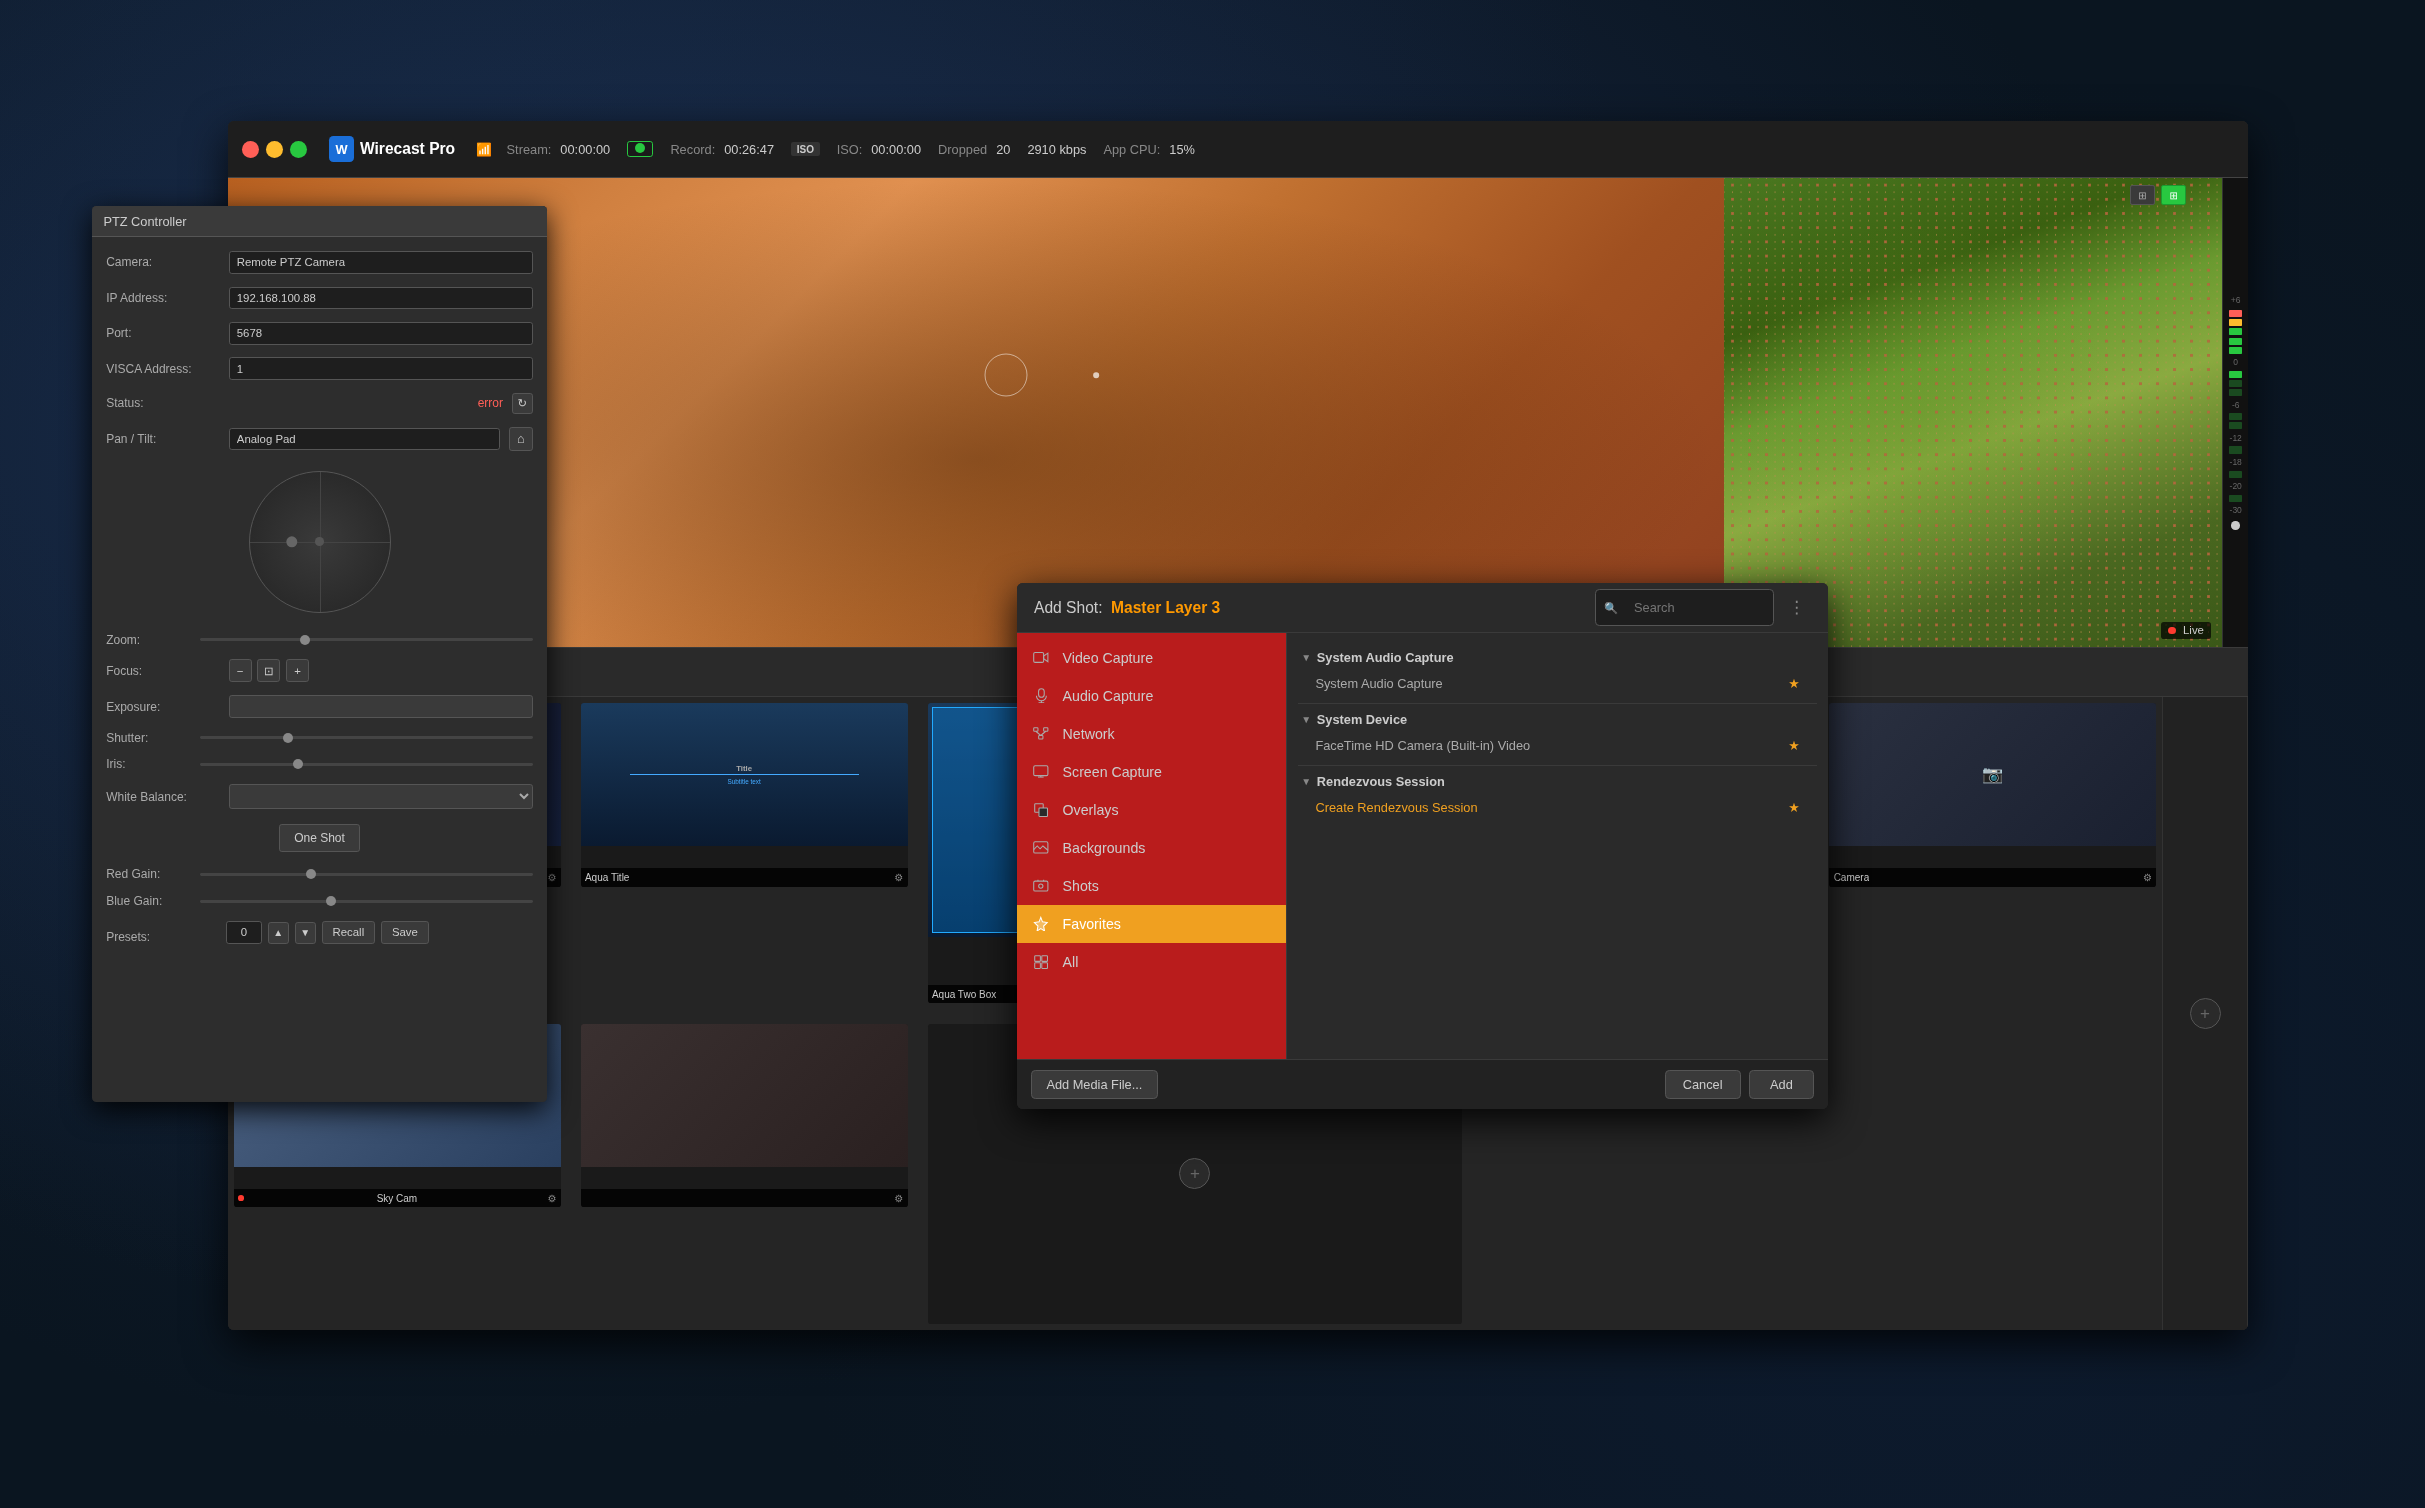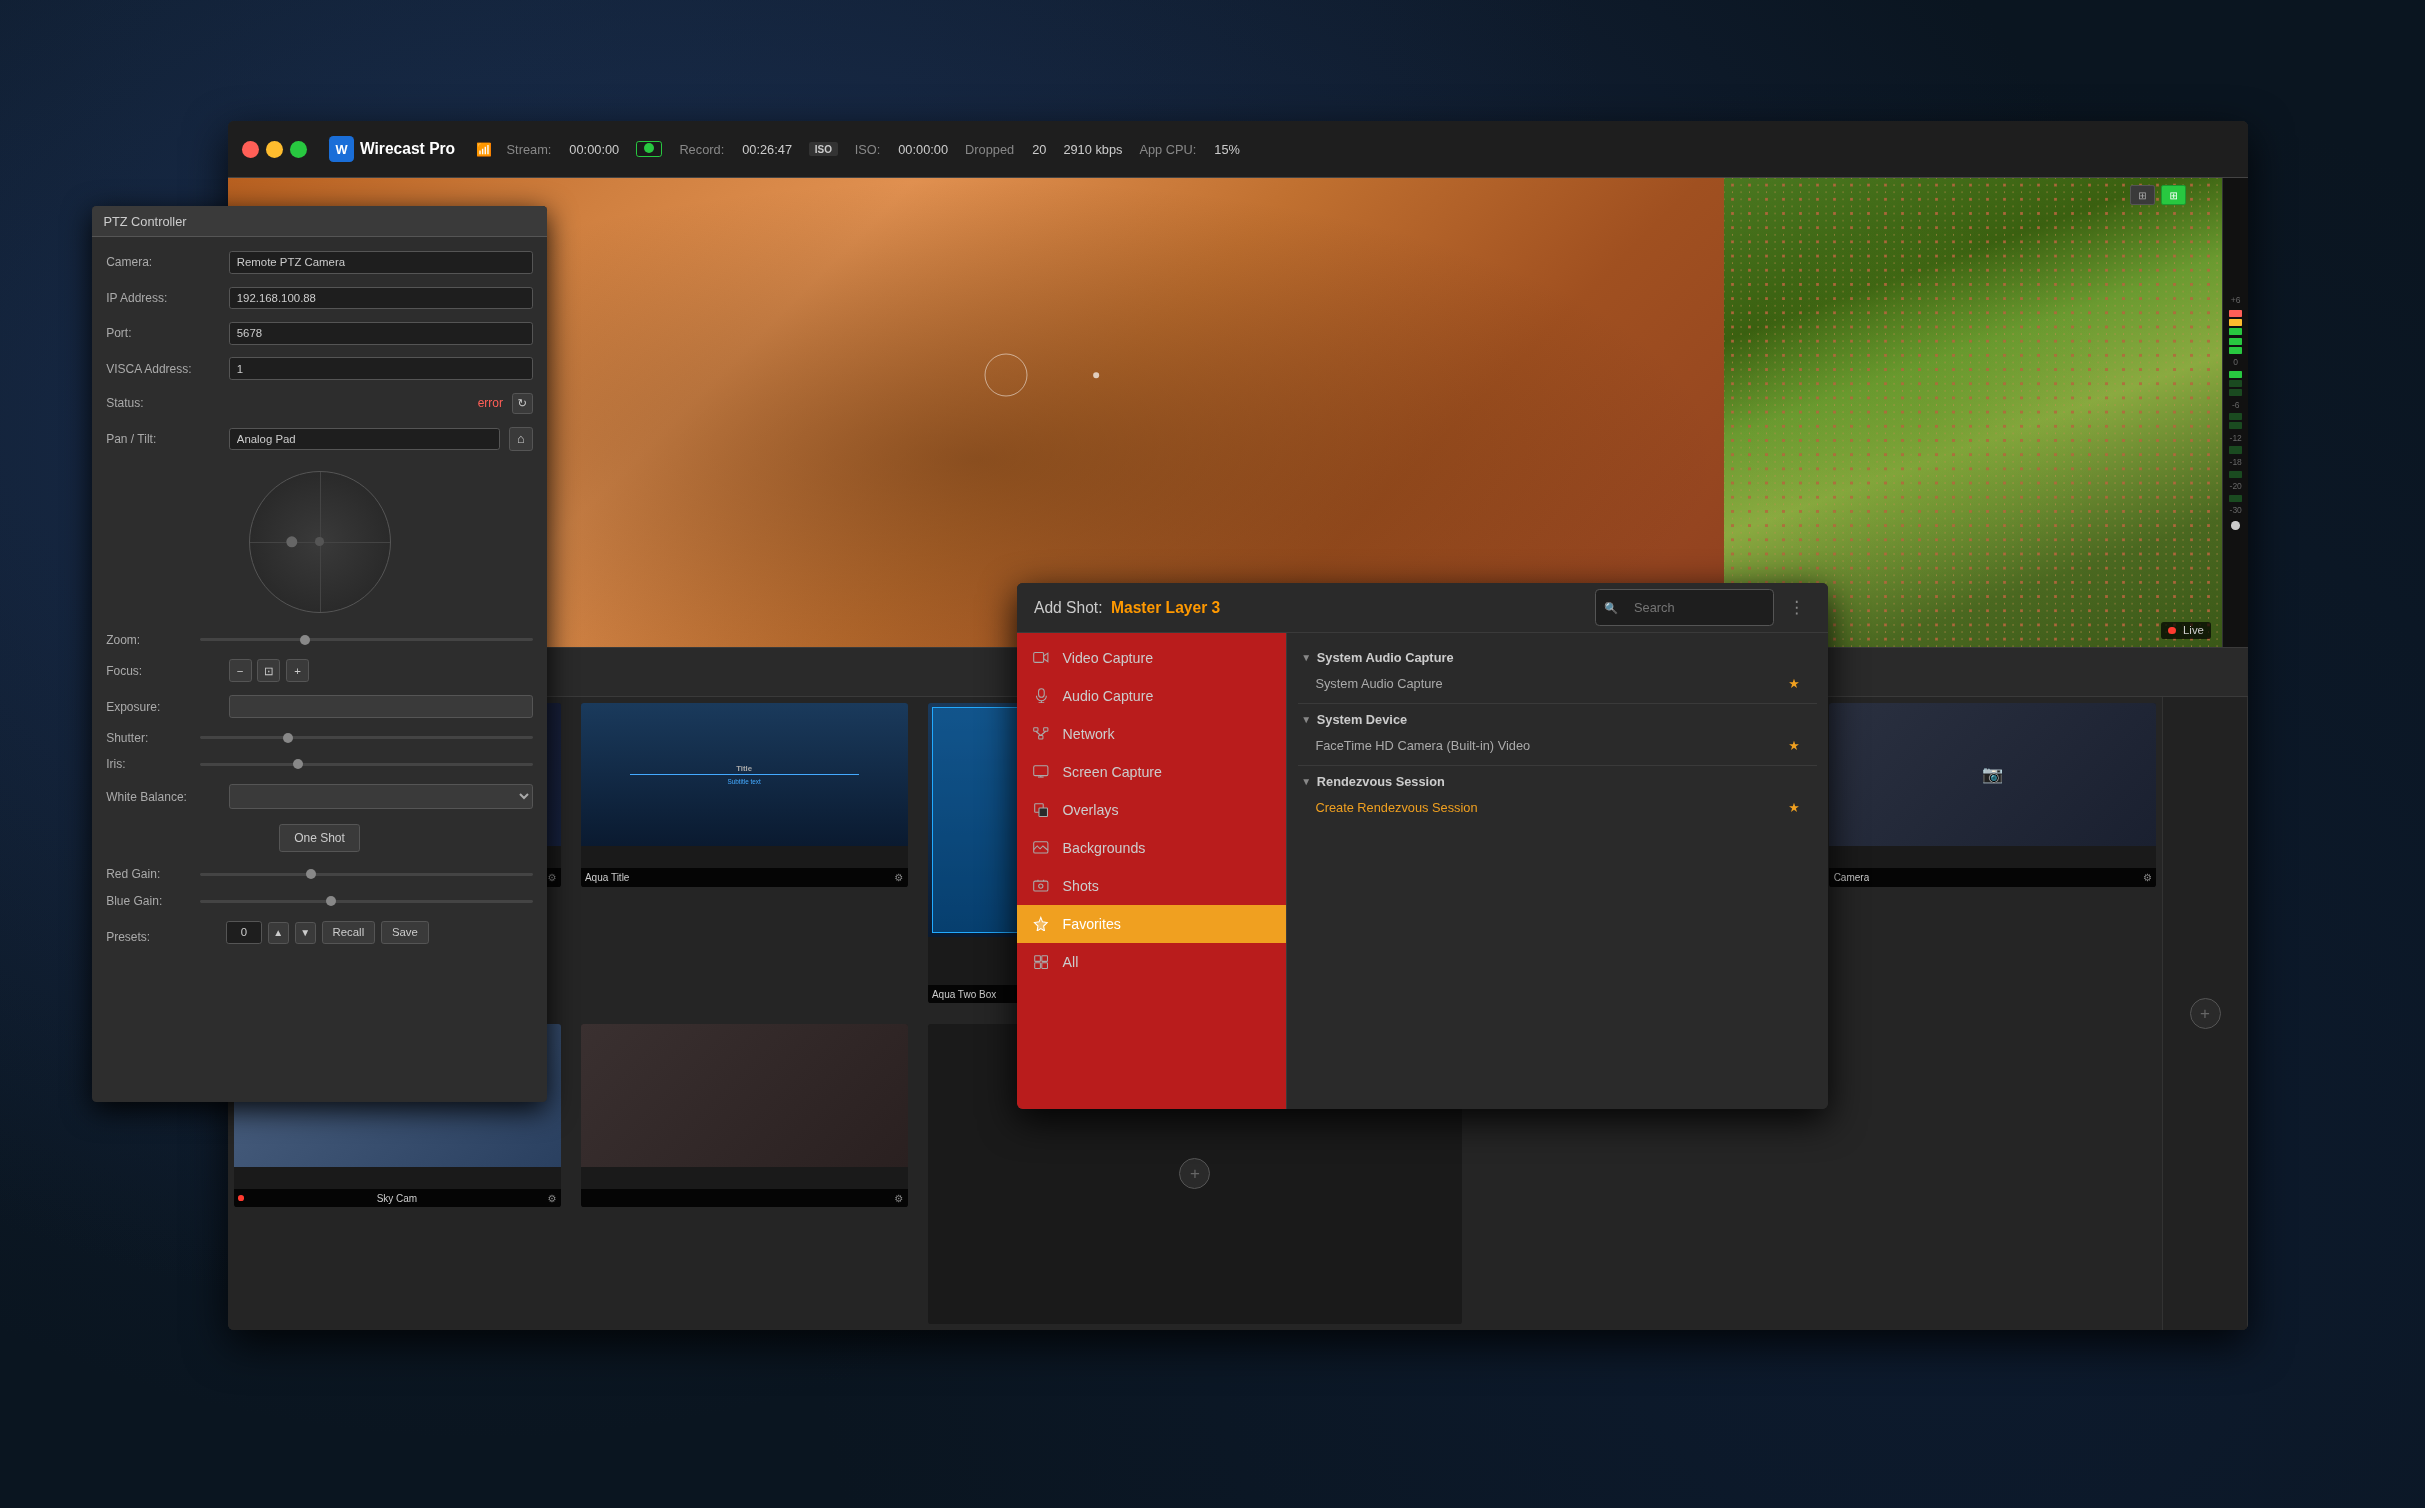--- a/index.html
+++ b/index.html
@@ -86,21 +86,21 @@
       display: flex;
       align-items: center;
       gap: 17px;
       flex: 1;
       color: #aaa;
       font-size: 12.8px;
     }
     .stat-item {
       display: flex;
       align-items: center;
-      gap: 18px;
+      gap: 9px;
     }
     .stat-label { color: #888; }
     .stat-value { color: #ccc; }
     .record-badge {
       background: #1a1a1a;
       border: 0.7px solid #28c840;
       color: #28c840;
       padding: 1.4px 7.1px;
       border-radius: 2.8px;
       font-size: 11.4px;
@@ -1269,14 +1269,20 @@
         </div>
         <div class="section-item">
           <span class="item-highlighted">Create Rendezvous Session</span>
           <span class="star-icon">★</span>
         </div>
       </div>
 
     </div>
   </div>
 
+  <div class="modal-footer">
+    <button class="add-media-btn">Add Media File...</button>
+    <div class="footer-spacer"></div>
+    <button class="cancel-btn">Cancel</button>
+    <button class="add-btn">Add</button>
+  </div>
 </div>
 
 
 </body></html>

